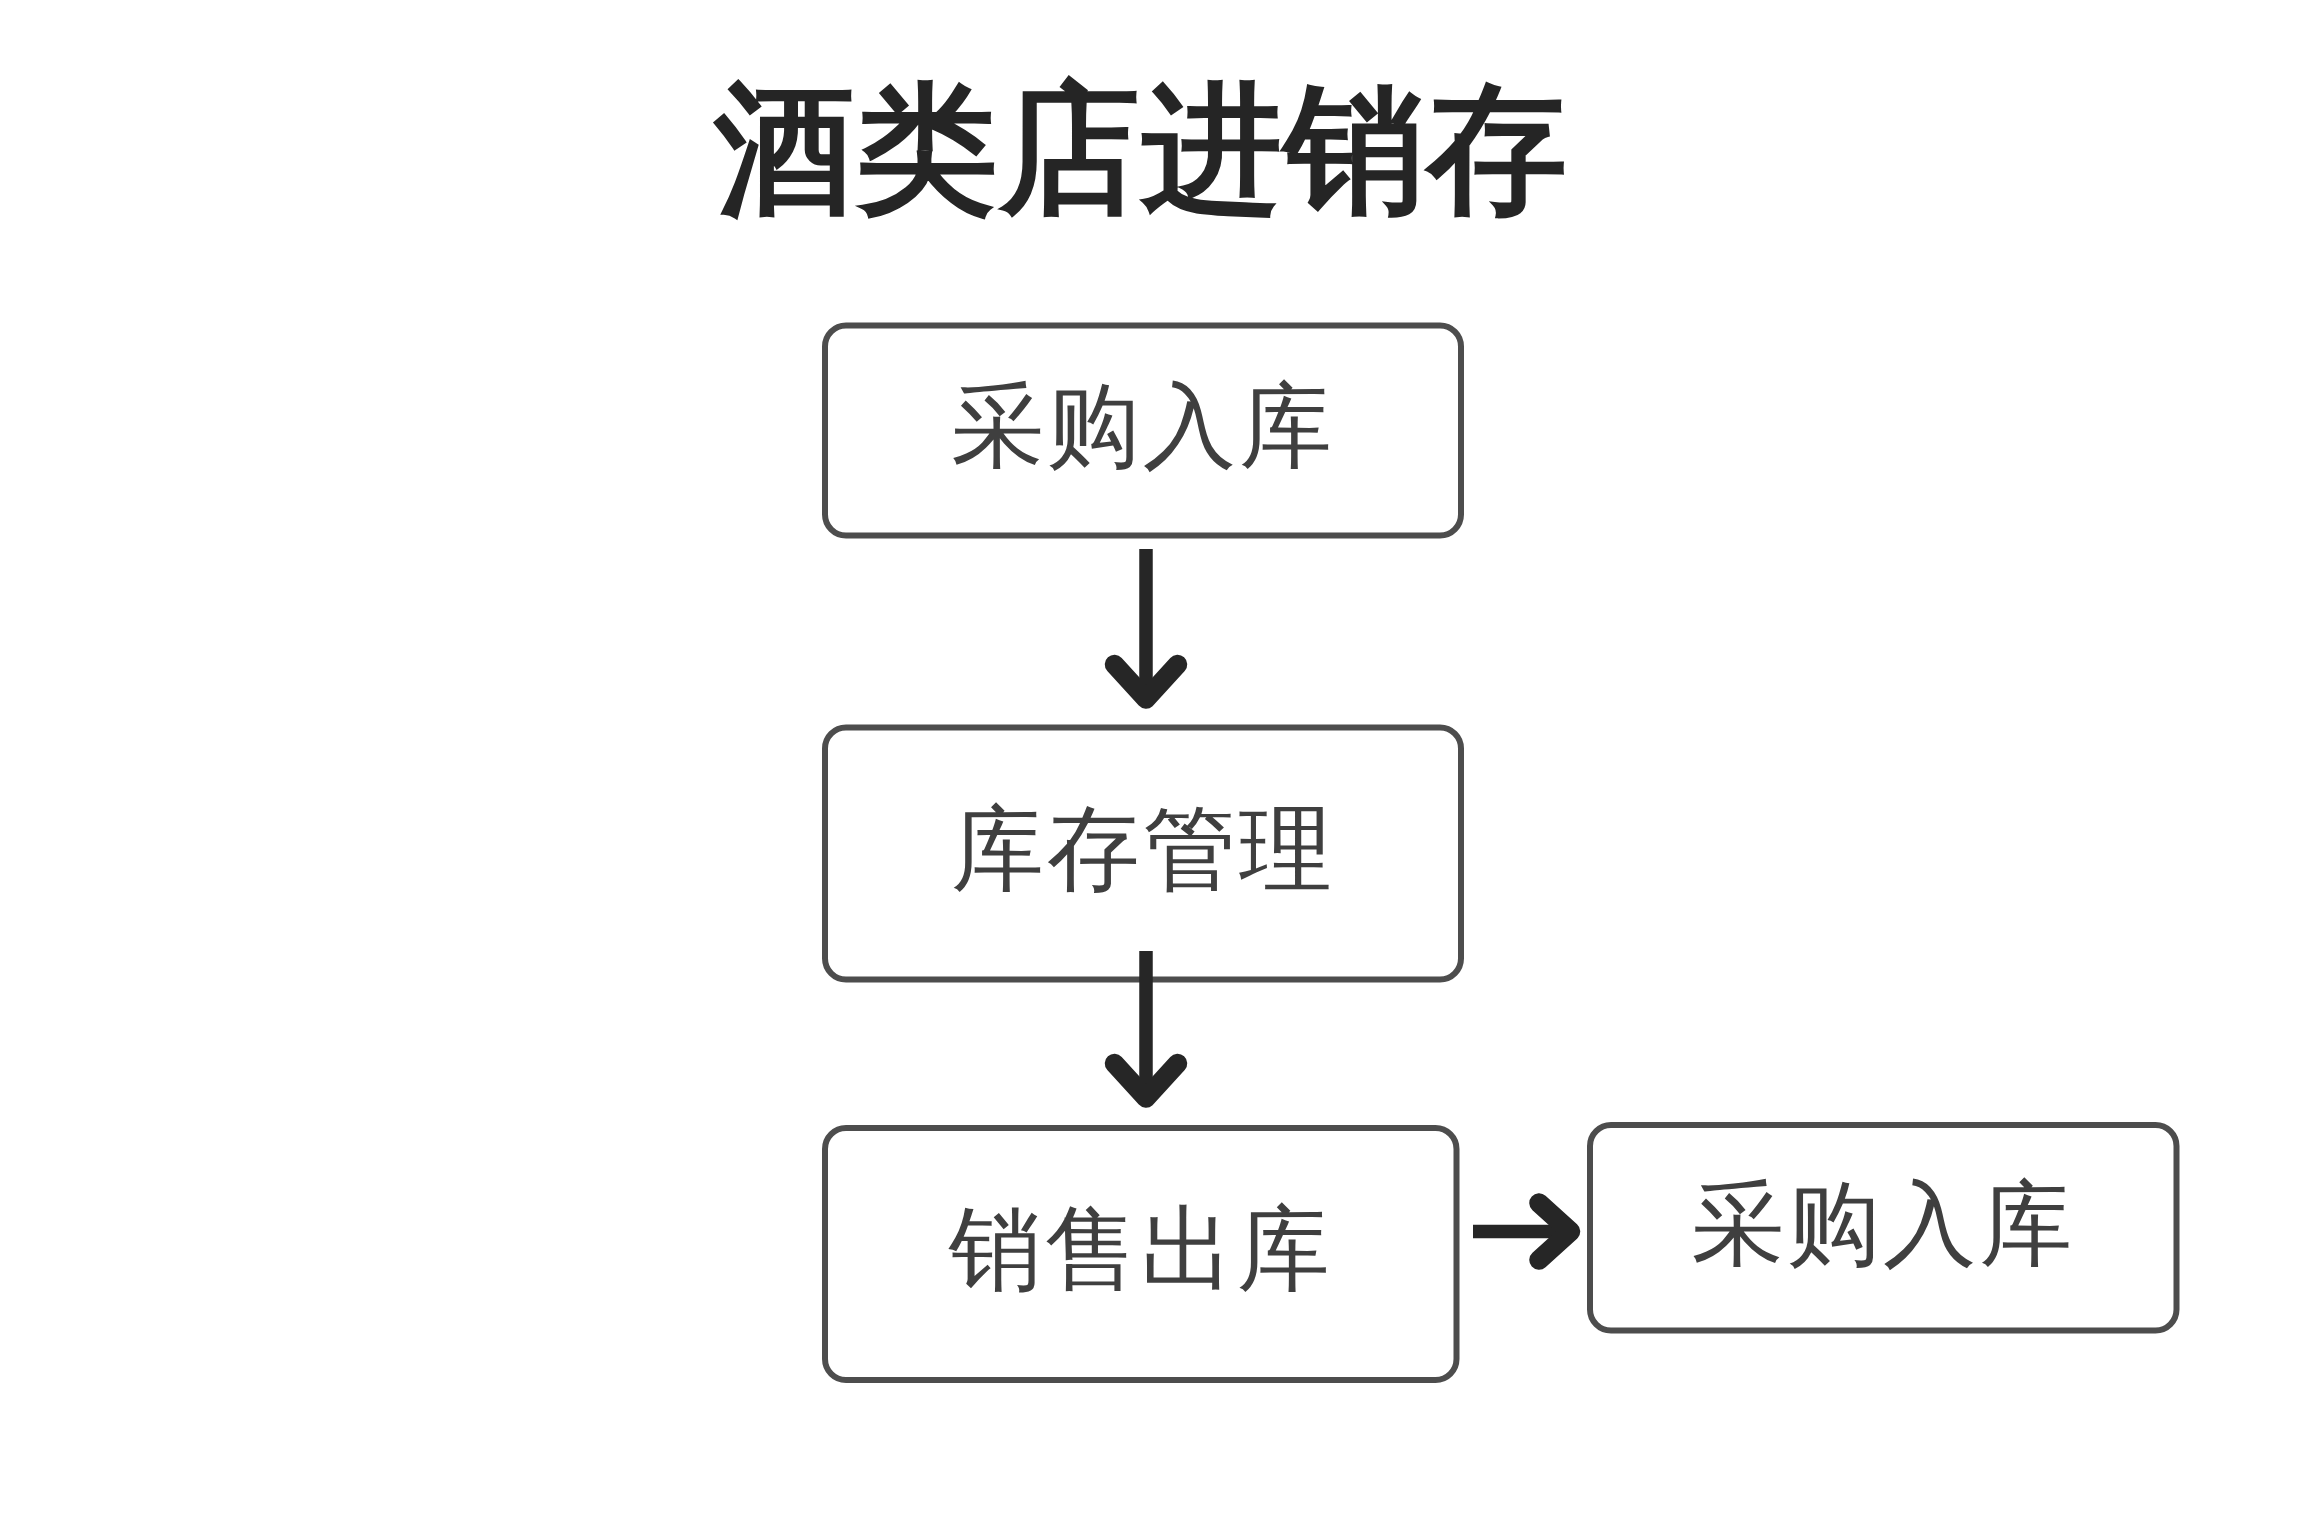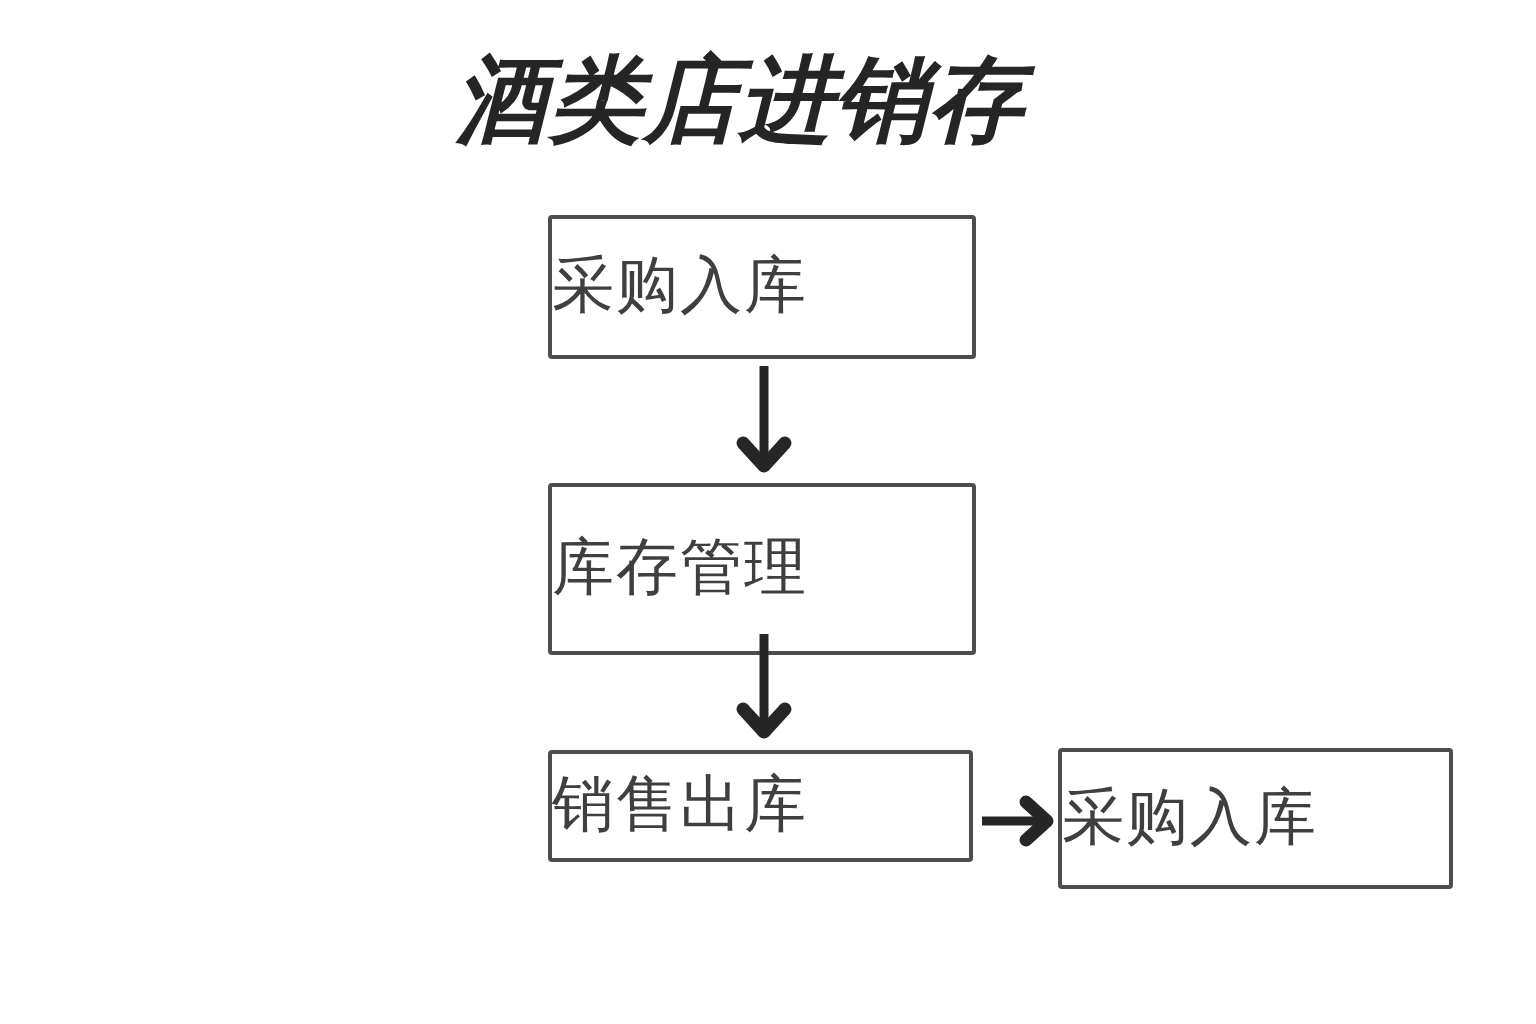--- a/index.html
+++ b/index.html
@@ -12,59 +12,59 @@
     width: 1536px;
     height: 1024px;
     background: #ffffff;
     overflow: hidden;
     font-family: "Liberation Sans", "DejaVu Sans", sans-serif;
   }
 
   
   #diagram-title {
     position: absolute;
-    left: 454px;
+    left: 476px;
     top: 40px;
     width: 600px;
     height: 120px;
     display: flex;
     align-items: center;
     justify-content: flex-start;
     font-size: 94px;
     font-weight: 700;
     color: #252525;
     letter-spacing: 1px;
     line-height: 1;
     white-space: nowrap;
-    font-style: italic;
   }
 
   
   .node {
     position: absolute;
     box-sizing: border-box;
     background: #ffffff;
     border: 4px solid #4d4d4d;
-    border-radius: 4px;
+    border-radius: 16px;
     display: flex;
     align-items: center;
+    justify-content: center;
   }
   .node-label {
     font-size: 62px;
     font-weight: 400;
     color: #3f3f3f;
     letter-spacing: 2px;
     line-height: 1;
     white-space: nowrap;
     transform: translateY(-2px);
   }
 
   #node-purchase-in  { left: 548px; top: 215px; width: 428px; height: 144px; }
   #node-inventory-mgmt { left: 548px; top: 483px; width: 428px; height: 172px; }
-  #node-sales-out    { left: 548px; top: 750px; width: 425px; height: 112px; }
+  #node-sales-out    { left: 548px; top: 750px; width: 425px; height: 172px; }
   #node-inventory-analysis { left: 1058px; top: 748px; width: 395px; height: 141px; }
 
   
   .connector {
     position: absolute;
     overflow: visible;
   }
   .conn-line {
     stroke: #262626;
     stroke-width: 9;

